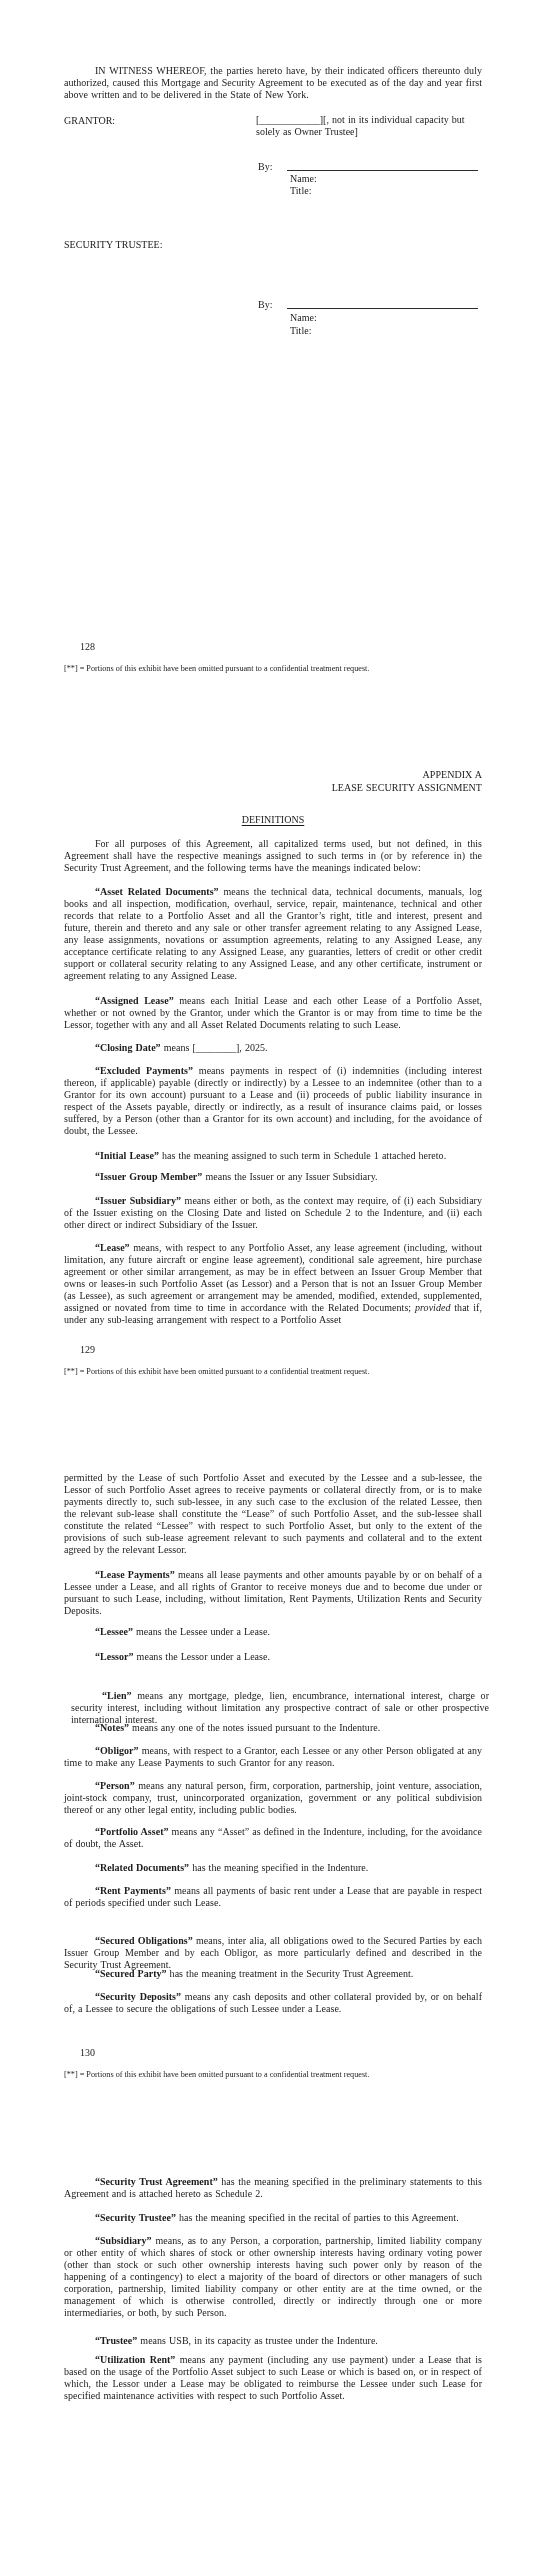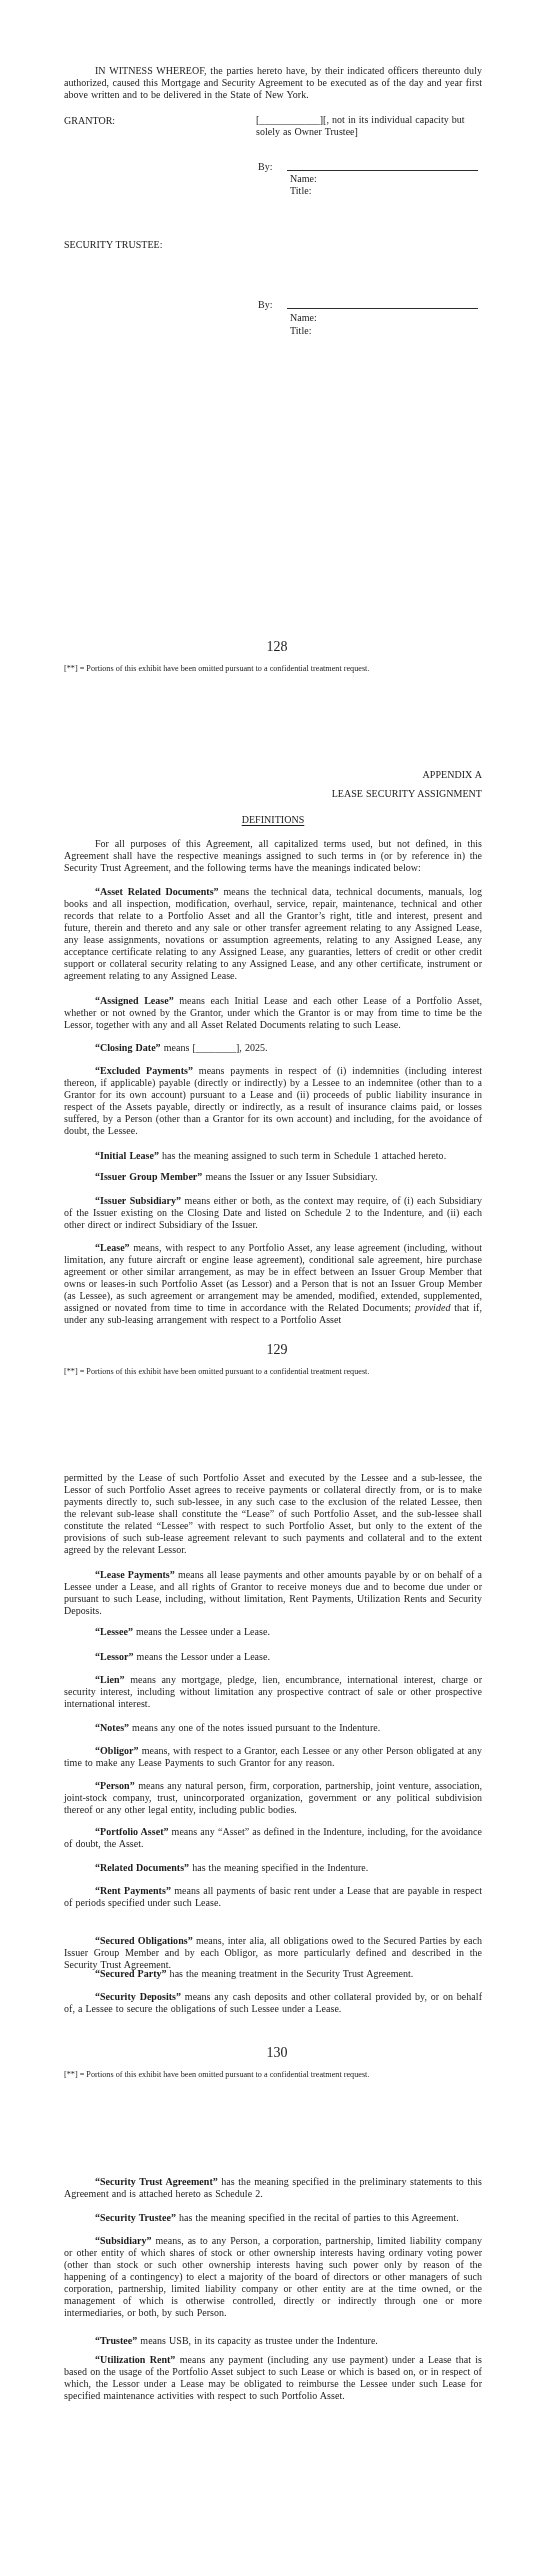--- a/index.html
+++ b/index.html
@@ -50,24 +50,23 @@
     display: inline-block;
     width: 191px;
     height: 6.2px;
     border-bottom: 1px solid #2c2c2c;
     margin-left: 14px;
     vertical-align: -1px;
   }
   .pagenum {
     position: absolute;
     top: 641px;
-    left: 68px;
+    left: 80px;
     width: 418px;
-    text-align: center;
-    font-size: 14px;
+    font-size: 10px;
     line-height: 11.3px;
   }
   .footnote {
     position: absolute;
     top: 663px;
     left: 64px;
     width: 443px;
     font-size: 8.2px;
     line-height: 11.3px;
     text-align: left;
@@ -90,21 +89,21 @@
       <div class="block label" style="top: 312px; left: 290px;">Name:</div>
       <div class="block label" style="top: 325px; left: 290px;">Title:</div>
     </div>
   <div class="pagenum">128</div>
   <div class="footnote">[**] = Portions of this exhibit have been omitted pursuant to a confidential treatment request.</div>
 </section>
 
 <section class="page" style="top:703px">
   <div class="content">
       <div class="block heading-right" style="top: 66px;">APPENDIX A</div>
-      <div class="block heading-right" style="top: 85px;">LEASE SECURITY ASSIGNMENT</div>
+      <div class="block heading-right" style="top: 79px;">LEASE SECURITY ASSIGNMENT</div>
       <div class="block heading-center underline" style="top: 111px;">DEFINITIONS</div>
       <div class="block para" style="top: 135px;">For all purposes of this Agreement, all capitalized terms used, but not defined, in this Agreement shall have the respective meanings assigned to such terms in (or by reference in) the Security Trust Agreement, and the following terms have the meanings indicated below:</div>
       <div class="block def" style="top: 183px;"><span class="term">“Asset Related Documents”</span><span> means the technical data, technical documents, manuals, log books and all inspection, modification, overhaul, service, repair, maintenance, technical and other records that relate to a Portfolio Asset and all the Grantor’s right, title and interest, present and future, therein and thereto and any sale or other transfer agreement relating to any Assigned Lease, any lease assignments, novations or assumption agreements, relating to any Assigned Lease, any acceptance certificate relating to any Assigned Lease, any guaranties, letters of credit or other credit support or collateral security relating to any Assigned Lease, and any other certificate, instrument or agreement relating to any Assigned Lease.</span></div>
       <div class="block def" style="top: 292px;"><span class="term">“Assigned Lease”</span><span> means each Initial Lease and each other Lease of a Portfolio Asset, whether or not owned by the Grantor, under which the Grantor is or may from time to time be the Lessor, together with any and all Asset Related Documents relating to such Lease.</span></div>
       <div class="block def" style="top: 339px;"><span class="term">“Closing Date”</span><span> means [________], 2025.</span></div>
       <div class="block def" style="top: 362px;"><span class="term">“Excluded Payments”</span><span> means payments in respect of (i) indemnities (including interest thereon, if applicable) payable (directly or indirectly) by a Lessee to an indemnitee (other than to a Grantor for its own account) pursuant to a Lease and (ii) proceeds of public liability insurance in respect of the Assets payable, directly or indirectly, as a result of insurance claims paid, or losses suffered, by a Person (other than a Grantor for its own account) and including, for the avoidance of doubt, the Lessee.</span></div>
       <div class="block def" style="top: 447px;"><span class="term">“Initial Lease”</span><span> has the meaning assigned to such term in Schedule 1 attached hereto.</span></div>
       <div class="block def" style="top: 468px;"><span class="term">“Issuer Group Member”</span><span> means the Issuer or any Issuer Subsidiary.</span></div>
       <div class="block def" style="top: 492px;"><span class="term">“Issuer Subsidiary”</span><span> means either or both, as the context may require, of (i) each Subsidiary of the Issuer existing on the Closing Date and listed on Schedule 2 to the Indenture, and (ii) each other direct or indirect Subsidiary of the Issuer.</span></div>
       <div class="block def" style="top: 539px;"><span class="term">“Lease”</span><span> means, with respect to any Portfolio Asset, any lease agreement (including, without limitation, any future aircraft or engine lease agreement), conditional sale agreement, hire purchase agreement or other similar arrangement, as may be in effect between an Issuer Group Member that owns or leases-in such Portfolio Asset (as Lessor) and a Person that is not an Issuer Group Member (as Lessee), as such agreement or arrangement may be amended, modified, extended, supplemented, assigned or novated from time to time in accordance with the Related Documents; </span><i>provided</i><span> that if, under any sub-leasing arrangement with respect to a Portfolio Asset</span></div>
@@ -112,21 +111,21 @@
   <div class="pagenum">129</div>
   <div class="footnote">[**] = Portions of this exhibit have been omitted pursuant to a confidential treatment request.</div>
 </section>
 
 <section class="page" style="top:1406px">
   <div class="content">
       <div class="block para noindent" style="top: 66px;">permitted by the Lease of such Portfolio Asset and executed by the Lessee and a sub-lessee, the Lessor of such Portfolio Asset agrees to receive payments or collateral directly from, or is to make payments directly to, such sub-lessee, in any such case to the exclusion of the related Lessee, then the relevant sub-lease shall constitute the “Lease” of such Portfolio Asset, and the sub-lessee shall constitute the related “Lessee” with respect to such Portfolio Asset, but only to the extent of the provisions of such sub-lease agreement relevant to such payments and collateral and to the extent agreed by the relevant Lessor.</div>
       <div class="block def" style="top: 163px;"><span class="term">“Lease Payments”</span><span> means all lease payments and other amounts payable by or on behalf of a Lessee under a Lease, and all rights of Grantor to receive moneys due and to become due under or pursuant to such Lease, including, without limitation, Rent Payments, Utilization Rents and Security Deposits.</span></div>
       <div class="block def" style="top: 206px; margin-top: 14px;"><span class="term">“Lessee”</span><span> means the Lessee under a Lease.</span></div>
       <div class="block def" style="top: 245px;"><span class="term">“Lessor”</span><span> means the Lessor under a Lease.</span></div>
-      <div class="block def" style="top: 268px;"><span class="term">“Lien”</span><span> means any mortgage, pledge, lien, encumbrance, international interest, charge or security interest, including without limitation any prospective contract of sale or other prospective international interest.</span></div>
+      <div class="block def" style="top: 284px; margin-left: 7px;"><span class="term">“Lien”</span><span> means any mortgage, pledge, lien, encumbrance, international interest, charge or security interest, including without limitation any prospective contract of sale or other prospective international interest.</span></div>
       <div class="block def" style="top: 316px;"><span class="term">“Notes”</span><span> means any one of the notes issued pursuant to the Indenture.</span></div>
       <div class="block def" style="top: 339px;"><span class="term">“Obligor”</span><span> means, with respect to a Grantor, each Lessee or any other Person obligated at any time to make any Lease Payments to such Grantor for any reason.</span></div>
       <div class="block def" style="top: 374px;"><span class="term">“Person”</span><span> means any natural person, firm, corporation, partnership, joint venture, association, joint-stock company, trust, unincorporated organization, government or any political subdivision thereof or any other legal entity, including public bodies.</span></div>
       <div class="block def" style="top: 420px;"><span class="term">“Portfolio Asset”</span><span> means any “Asset” as defined in the Indenture, including, for the avoidance of doubt, the Asset.</span></div>
       <div class="block def" style="top: 456px;"><span class="term">“Related Documents”</span><span> has the meaning specified in the Indenture.</span></div>
       <div class="block def" style="top: 479px;"><span class="term">“Rent Payments”</span><span> means all payments of basic rent under a Lease that are payable in respect of periods specified under such Lease.</span></div>
       <div class="block def" style="top: 529px;"><span class="term">“Secured Obligations”</span><span> means, inter alia, all obligations owed to the Secured Parties by each Issuer Group Member and by each Obligor, as more particularly defined and described in the Security Trust Agreement.</span></div>
       <div class="block def" style="top: 562px;"><span class="term">“Secured Party”</span><span> has the meaning treatment in the Security Trust Agreement.</span></div>
       <div class="block def" style="top: 585px;"><span class="term">“Security Deposits”</span><span> means any cash deposits and other collateral provided by, or on behalf of, a Lessee to secure the obligations of such Lessee under a Lease.</span></div>
     </div>

